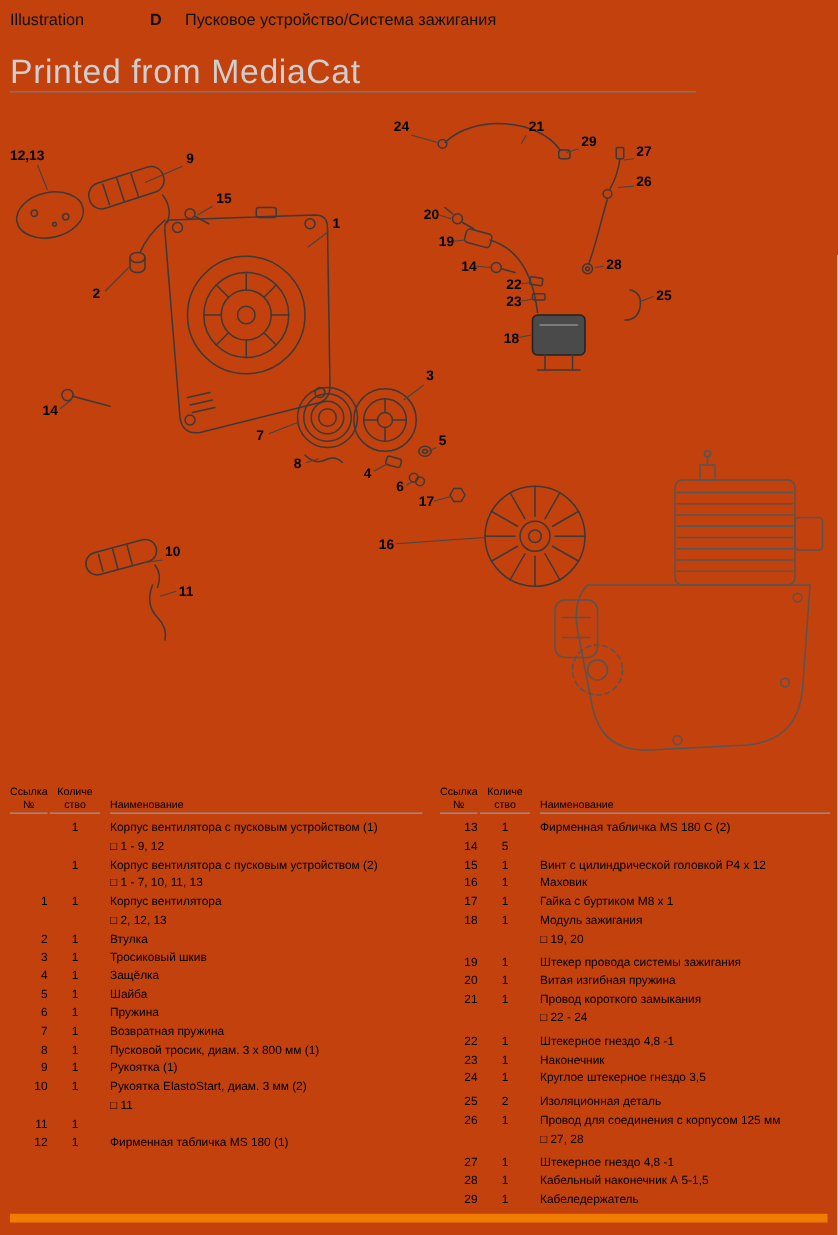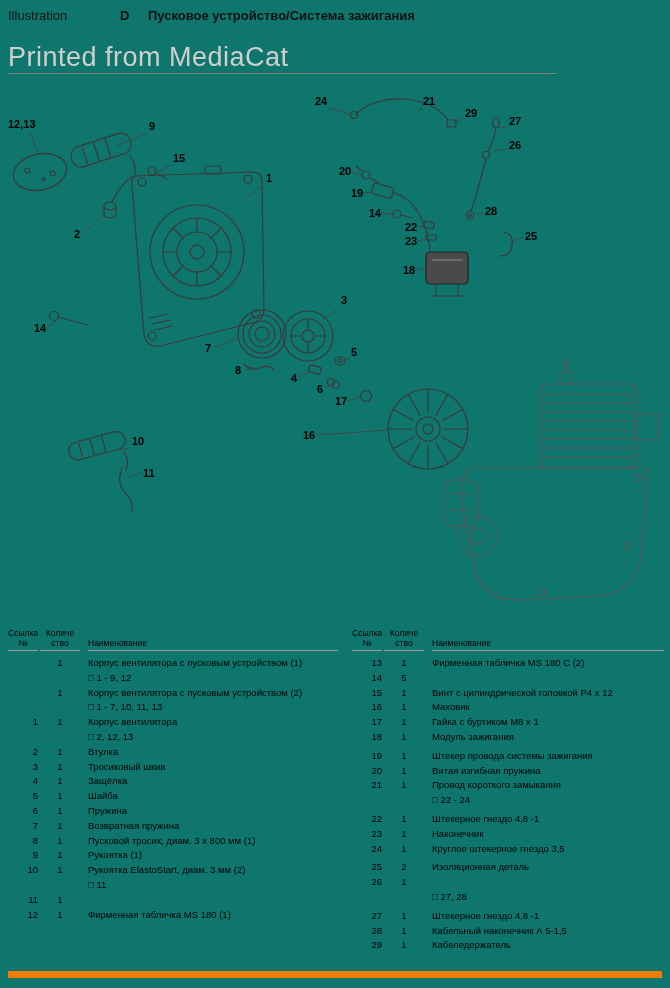--- a/index.html
+++ b/index.html
@@ -1,22 +1,22 @@
 <!DOCTYPE html>
 <html><head>
 <meta charset="utf-8">
 <style>
   html,body{margin:0;padding:0;background:#fff;}
-  #page{position:relative;width:670px;height:988px;background:#0f766e;overflow:hidden;
+  #page{position:relative;width:670px;height:988px;background:#c2410c;overflow:hidden;
         font-family:"Liberation Sans",sans-serif;color:#111;}
   
   .hdr{position:absolute;top:8px;left:0;width:100%;font-size:13px;}
   .hdr .lbl{position:absolute;left:8px;top:0;font-weight:400;}
   .hdr .letter{position:absolute;left:120px;top:0;font-weight:700;}
-  .hdr .title{position:absolute;left:148px;top:0;font-weight:700;}
+  .hdr .title{position:absolute;left:148px;top:0;font-weight:400;}
   
   .watermark{position:absolute;top:42px;left:8px;font-size:27px;color:#cfcfcf;
              font-weight:400;letter-spacing:0.5px;}
   .rule{position:absolute;top:73px;left:8px;width:549px;border-top:1px solid #7d7d7d;height:0;}
   
   #diagram{position:absolute;top:84px;left:0;}
   #callout-layer text{font-family:"Liberation Sans",sans-serif;font-size:11px;font-weight:700;fill:#000;}
   #callout-layer line{stroke:#444;stroke-width:0.9;}
   
   .ptable{position:absolute;top:628px;font-size:9.5px;color:#000;}
@@ -453,20 +453,21 @@
           <span class="c-name">Гайка с буртиком M8 x 1</span>
         </div>
         <div class="prow">
           <span class="c-ref">18</span>
           <span class="c-qty">1</span>
           <span class="c-name">Модуль зажигания</span>
         </div>
         <div class="prow">
           <span class="c-ref"></span>
           <span class="c-qty"></span>
+          <span class="c-name">□ 19, 20</span>
         </div>
         <div class="prow gap">
           <span class="c-ref">19</span>
           <span class="c-qty">1</span>
           <span class="c-name">Штекер провода системы зажигания</span>
         </div>
         <div class="prow">
           <span class="c-ref">20</span>
           <span class="c-qty">1</span>
           <span class="c-name">Витая изгибная пружина</span>
@@ -497,20 +498,21 @@
           <span class="c-name">Круглое штекерное гнездо 3,5</span>
         </div>
         <div class="prow gap">
           <span class="c-ref">25</span>
           <span class="c-qty">2</span>
           <span class="c-name">Изоляционная деталь</span>
         </div>
         <div class="prow">
           <span class="c-ref">26</span>
           <span class="c-qty">1</span>
+          <span class="c-name">Провод для соединения с корпусом 125 мм</span>
         </div>
         <div class="prow">
           <span class="c-ref"></span>
           <span class="c-qty"></span>
           <span class="c-name">□ 27, 28</span>
         </div>
         <div class="prow gap">
           <span class="c-ref">27</span>
           <span class="c-qty">1</span>
           <span class="c-name">Штекерное гнездо 4,8 -1</span>

